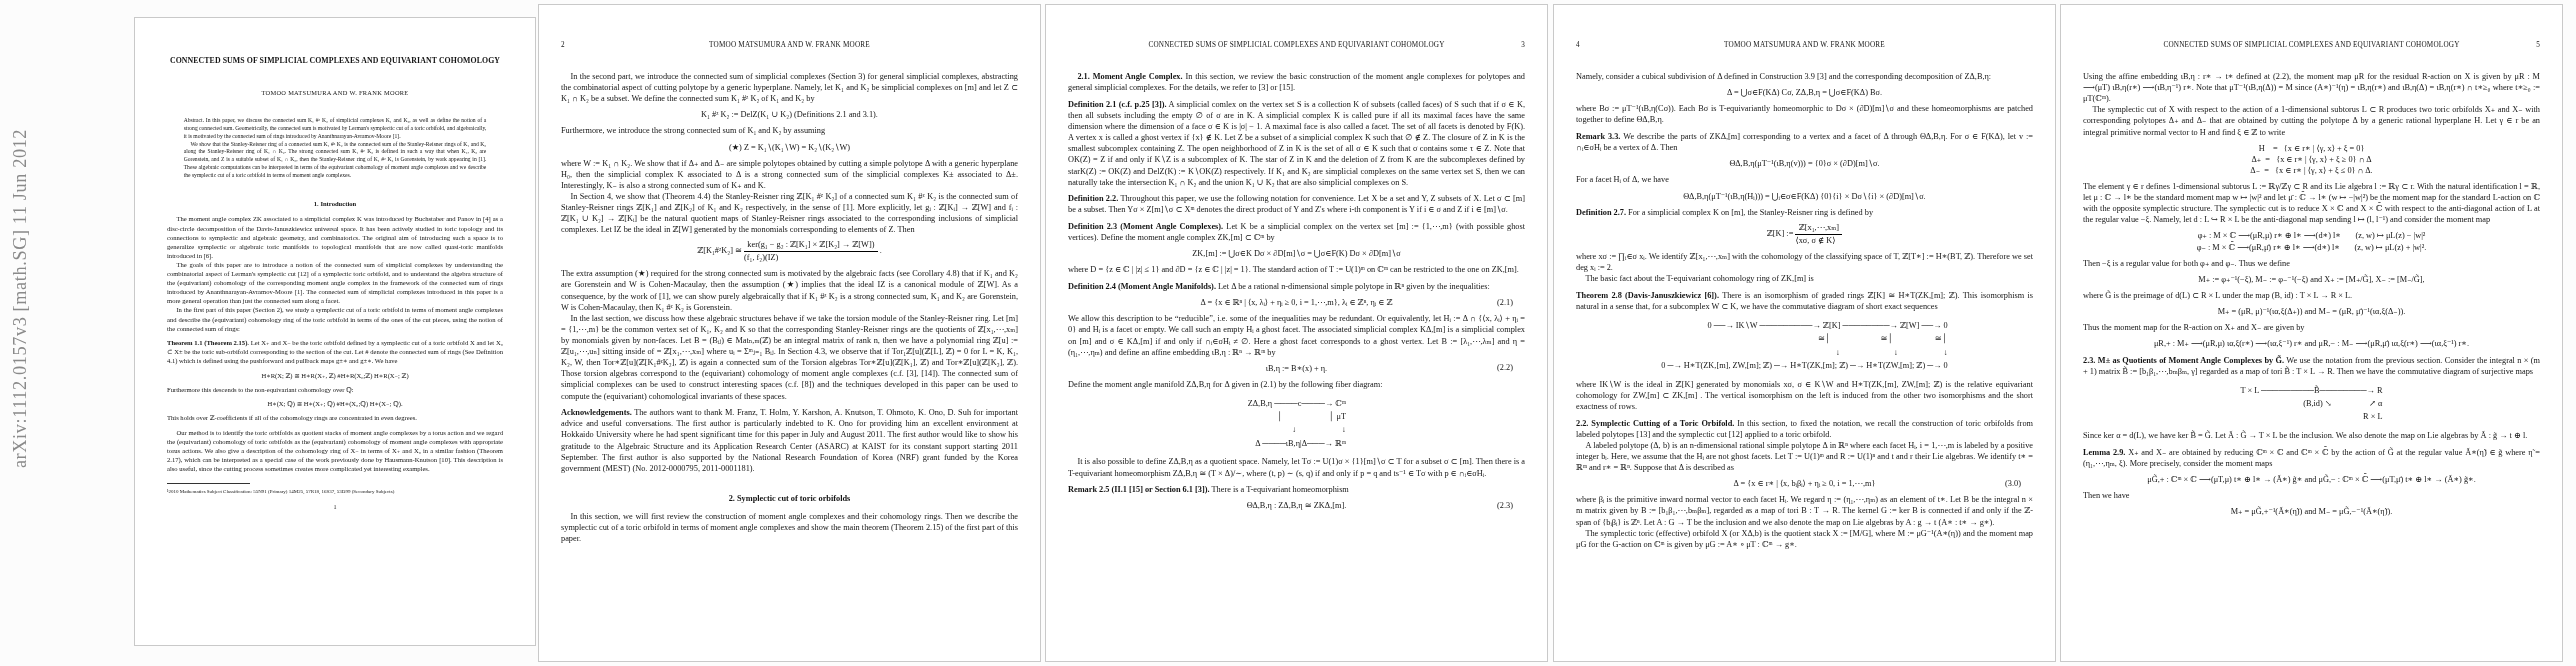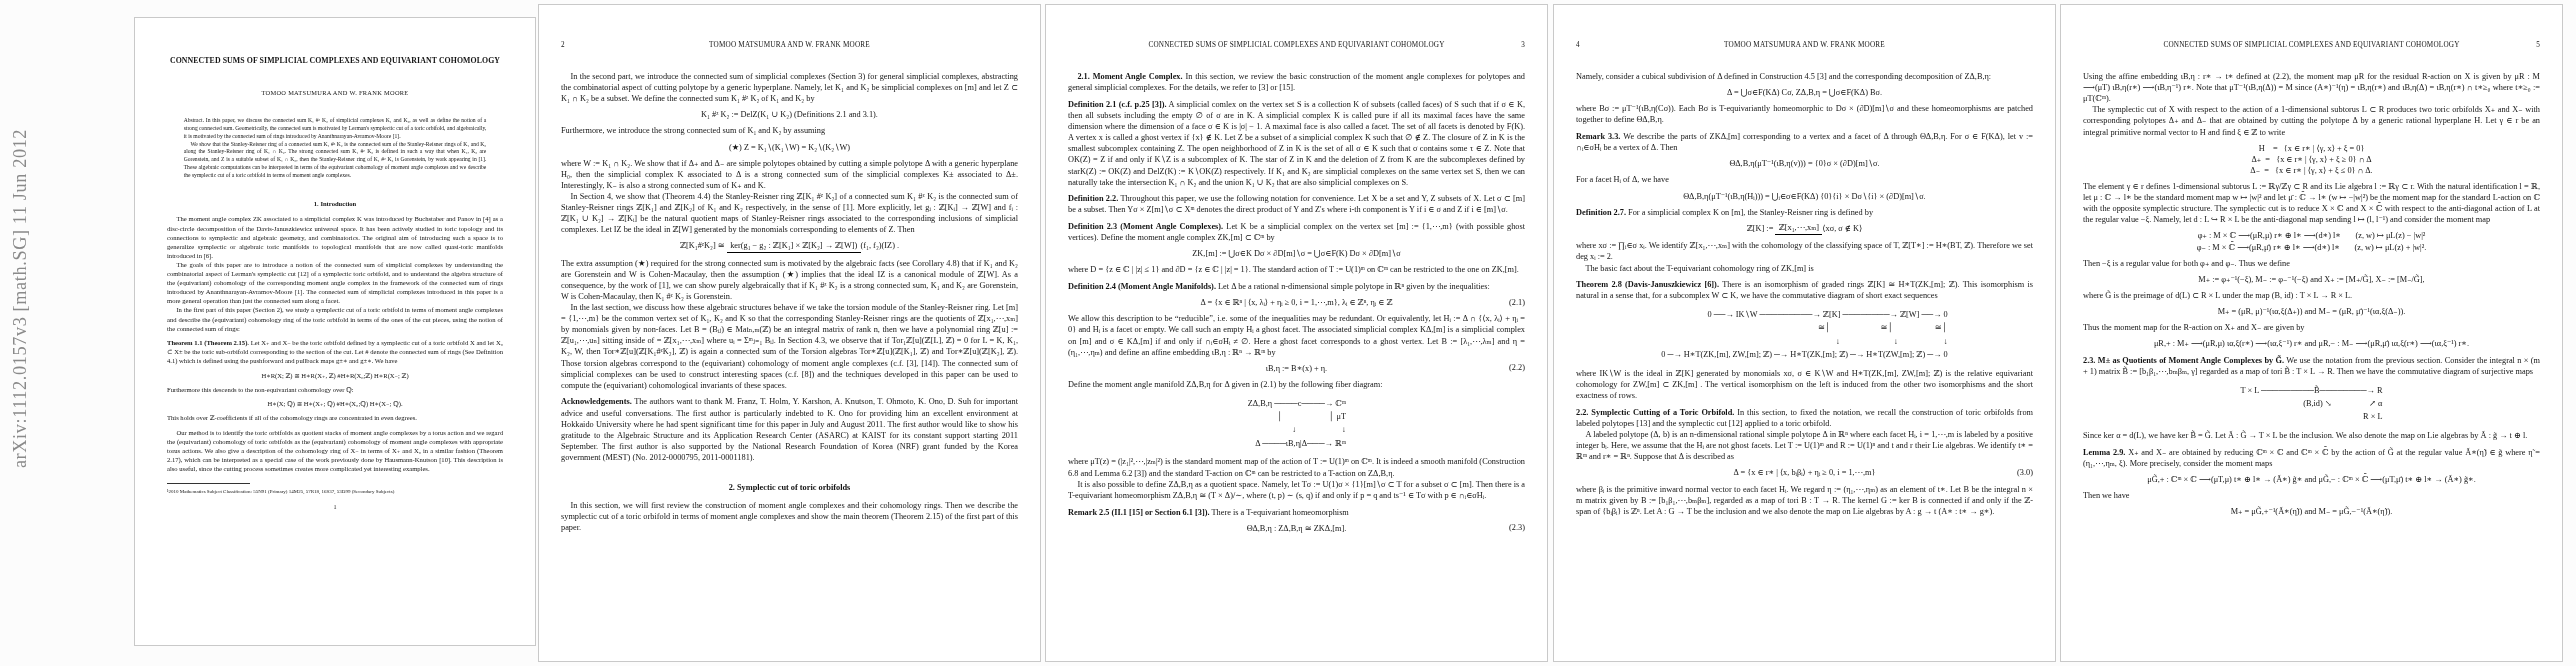--- a/index.html
+++ b/index.html
@@ -24,23 +24,23 @@
   .abstract{margin:19px 16.7px 0;font-size:5.6px;line-height:1.4}
   .abstract p{margin:0}
   .abstract p + p{text-indent:6.7px}
   .sechead{text-align:center;font-weight:bold;margin:19px 0 6.7px;text-indent:0}
   .par{margin:0;text-indent:9.4px}
   .noind{text-indent:0}
   .blk{margin-top:5.6px}
   .lbl{font-weight:bold}
   .it{}
   .eq{position:relative;text-align:center;margin:5px 0;text-indent:0}
-  .eq .eqno{position:absolute;right:0;top:50%;transform:translateY(-50%)}
+  .eq .eqno{position:absolute;right:12px;top:50%;transform:translateY(-50%)}
   .eq.pre{white-space:pre}
-  .frac{display:inline-flex;flex-direction:row;vertical-align:middle;text-align:right;line-height:1.25}
+  .frac{display:inline-flex;flex-direction:column;vertical-align:middle;text-align:left;line-height:1.25}
   .frac .num{border-bottom:0.6px solid #000;padding:0 3.3px 0.6px}
   .frac .den{padding-top:0.6px}
   .diag{text-align:center;margin:6.7px 0;text-indent:0}
   .diag pre{display:inline-block;text-align:right;font-family:inherit;font-size:inherit;
             margin:0;line-height:1.6}
   .fnrule{width:83px;border:0;border-top:0.6px solid #333;margin:10px 0 2.8px 0}
   .fn{font-size:5px;text-indent:0;text-align:left}
   .folio-bottom{text-align:center;font-size:6.1px;margin-top:6.7px;text-indent:0}
 </style>
 </head>
@@ -111,32 +111,31 @@
   <p class="par noind">where D = {z ∈ ℂ | |z| ≤ 1} and ∂D = {z ∈ ℂ | |z| = 1}. The standard action of T := U(1)ᵐ on ℂᵐ can be restricted to the one on ZK,[m].</p>
   <p class="par noind blk"><b class="lbl">Definition 2.4 (Moment Angle Manifolds).</b> <span>Let Δ be a rational n-dimensional simple polytope in ℝⁿ given by the inequalities:</span></p>
   <div class="eq"><span>Δ = {x ∈ ℝⁿ | ⟨x, λᵢ⟩ + ηᵢ ≥ 0, i = 1,⋯,m},   λᵢ ∈ ℤⁿ, ηᵢ ∈ ℤ</span><span class="eqno">(2.1)</span></div>
   <p class="par noind">We allow this description to be “reducible”, i.e. some of the inequalities may be redundant. Or equivalently, let Hᵢ := Δ ∩ {⟨x, λᵢ⟩ + ηᵢ = 0} and Hᵢ is a facet or empty. We call such an empty Hᵢ a ghost facet. The associated simplicial complex KΔ,[m] is a simplicial complex on [m] and σ ∈ KΔ,[m] if and only if ∩ᵢ∈σHᵢ ≠ ∅. Here a ghost facet corresponds to a ghost vertex. Let B := [λ₁,⋯,λₘ] and η = (η₁,⋯,ηₘ) and define an affine embedding ιB,η : ℝⁿ → ℝᵐ by</p>
   <div class="eq"><span>ιB,η := B∗(x) + η.</span><span class="eqno">(2.2)</span></div>
   <p class="par noind">Define the moment angle manifold ZΔ,B,η for Δ given in (2.1) by the following fiber diagram:</p>
   <div class="diag"><pre>ZΔ,B,η ────c────→ ℂᵐ
     │                      │ μT
     ↓                      ↓
     Δ ────ιB,η|Δ───→ ℝᵐ</pre></div>
-  <p class="par noind">where μT(z) = (|z₁|²,⋯,|zₘ|²) is the standard moment map of the action of T := U(1)ᵐ on ℂᵐ. It is indeed a smooth manifold (Construction 6.8 and Lemma 6.2 [3]) and the standard T-action on ℂᵐ can be restricted to a T-action on ZΔ,B,η.</p>
   <p class="par">It is also possible to define ZΔ,B,η as a quotient space. Namely, let Tσ := U(1)σ × {1}[m]∖σ ⊂ T for a subset σ ⊂ [m]. Then there is a T-equivariant homeomorphism ZΔ,B,η ≅ (T × Δ)/∼, where (t, p) ∼ (s, q) if and only if p = q and ts⁻¹ ∈ Tσ with p ∈ ∩ᵢ∈σHᵢ.</p>
   <p class="par noind blk"><b class="lbl">Remark 2.5 (II.1 [15] or Section 6.1 [3]).</b> <span>There is a T-equivariant homeomorphism</span></p>
   <div class="eq"><span>ΘΔ,B,η : ZΔ,B,η ≅ ZKΔ,[m].</span><span class="eqno">(2.3)</span></div>
 </section>
 
 <section class="page pbig p4">
   <div class="phead">
     <span class="folio-l">4</span>
     <span>TOMOO MATSUMURA AND W. FRANK MOORE</span>
   </div>
-  <p class="par noind">Namely, consider a cubical subdivision of Δ defined in Construction 4.5 [3] and the corresponding decomposition of ZΔ,B,η:</p>
+  <p class="par noind">Namely, consider a cubical subdivision of Δ defined in Construction 3.9 [3] and the corresponding decomposition of ZΔ,B,η:</p>
   <div class="eq"><span>Δ = ⋃σ∈F(KΔ) Cσ,      ZΔ,B,η = ⋃σ∈F(KΔ) Bσ.</span></div>
   <p class="par noind">where Bσ := μT⁻¹(ιB,η(Cσ)). Each Bσ is T-equivariantly homeomorphic to Dσ × (∂D)[m]∖σ and these homeomorphisms are patched together to define ΘΔ,B,η.</p>
   <p class="par noind blk"><b class="lbl">Remark 3.3.</b> <span>We describe the parts of ZKΔ,[m] corresponding to a vertex and a facet of Δ through ΘΔ,B,η. For σ ∈ F(KΔ), let v := ∩ᵢ∈σHᵢ be a vertex of Δ. Then</span></p>
   <div class="eq"><span>ΘΔ,B,η(μT⁻¹(ιB,η(v))) = {0}σ × (∂D)[m]∖σ.</span></div>
   <p class="par noind">For a facet Hᵢ of Δ, we have</p>
   <div class="eq"><span>ΘΔ,B,η(μT⁻¹(ιB,η(Hᵢ))) = ⋃ᵢ∈σ∈F(KΔ) {0}{i} × Dσ∖{i} × (∂D)[m]∖σ.</span></div>
   <p class="par noind blk"><b class="lbl">Definition 2.7.</b> <span>For a simplicial complex K on [m], the Stanley-Reisner ring is defined by</span></p>
   <div class="eq">
     <span>ℤ[K] :=</span>
     <span class="frac">
@@ -149,20 +148,21 @@
   <p class="par noind blk"><b class="lbl">Theorem 2.8 (Davis-Januszkiewicz [6]).</b> <span class="it">There is an isomorphism of graded rings ℤ[K] ≅ H∗T(ZK,[m]; ℤ). This isomorphism is natural in a sense that, for a subcomplex W ⊂ K, we have the commutative diagram of short exact sequences</span></p>
   <div class="diag"><pre>0 ──→ IK∖W ─────────→ ℤ[K] ────────→ ℤ[W] ──→ 0
             ≅│                        ≅│                    ≅│
               ↓                          ↓                      ↓
 0 ─→ H∗T(ZK,[m], ZW,[m]; ℤ) ─→ H∗T(ZK,[m]; ℤ) ─→ H∗T(ZW,[m]; ℤ) ─→ 0</pre></div>
   <p class="par noind it">where IK∖W is the ideal in ℤ[K] generated by monomials xσ, σ ∈ K∖W and H∗T(ZK,[m], ZW,[m]; ℤ) is the relative equivariant cohomology for ZW,[m] ⊂ ZK,[m] . The vertical isomorphism on the left is induced from the other two isomorphisms and the short exactness of rows.</p>
   <p class="par noind blk"><b class="lbl">2.2. Symplectic Cutting of a Toric Orbifold.</b> <span>In this section, to fixed the notation, we recall the construction of toric orbifolds from labeled polytopes [13] and the symplectic cut [12] applied to a toric orbifold.</span></p>
   <p class="par">A labeled polytope (Δ, b) is an n-dimensional rational simple polytope Δ in ℝⁿ where each facet Hᵢ, i = 1,⋯,m is labeled by a positive integer bᵢ. Here, we assume that the Hᵢ are not ghost facets. Let T := U(1)ᵐ and R := U(1)ⁿ and t and r their Lie algebras. We identify t∗ = ℝᵐ and r∗ = ℝⁿ. Suppose that Δ is described as</p>
   <div class="eq"><span>Δ = {x ∈ r∗ | ⟨x, bᵢβᵢ⟩ + ηᵢ ≥ 0, i = 1,⋯,m}</span><span class="eqno">(3.0)</span></div>
   <p class="par noind">where βᵢ is the primitive inward normal vector to each facet Hᵢ. We regard η := (η₁,⋯,ηₘ) as an element of t∗. Let B be the integral n × m matrix given by B := [b₁β₁,⋯,bₘβₘ], regarded as a map of tori B : T → R. The kernel G := ker B is connected if and only if the ℤ-span of {bᵢβᵢ} is ℤⁿ. Let A : G → T be the inclusion and we also denote the map on Lie algebras by A : g → t (A∗ : t∗ → g∗).</p>
+  <p class="par">The symplectic toric (effective) orbifold X (or XΔ,b) is the quotient stack X := [M/G], where M := μG⁻¹(A∗(η)) and the moment map μG for the G-action on ℂᵐ is given by μG := A∗ ∘ μT : ℂᵐ → g∗.</p>
 </section>
 
 <section class="page pbig p5">
   <div class="phead">
     <span>CONNECTED SUMS OF SIMPLICIAL COMPLEXES AND EQUIVARIANT COHOMOLOGY</span>
     <span class="folio-r">5</span>
   </div>
   <p class="par noind">Using the affine embedding ιB,η : r∗ → t∗ defined at (2.2), the moment map μR for the residual R-action on X is given by μR : M ⟶(μT) ιB,η(r∗) ⟶(ιB,η⁻¹) r∗. Note that μT⁻¹(ιB,η(Δ)) = M since (A∗)⁻¹(η) = ιB,η(r∗) and ιB,η(Δ) = ιB,η(r∗) ∩ t∗≥₀ where t∗≥₀ := μT(ℂᵐ).</p>
   <p class="par">The symplectic cut of X with respect to the action of a 1-dimensional subtorus L ⊂ R produces two toric orbifolds X₊ and X₋ with corresponding polytopes Δ₊ and Δ₋ that are obtained by cutting the polytope Δ by a generic rational hyperplane H. Let γ ∈ r be an integral primitive normal vector to H and find ξ ∈ ℤ to write</p>
   <div class="eq pre"><span>H    =   {x ∈ r∗ | ⟨γ, x⟩ + ξ = 0}

